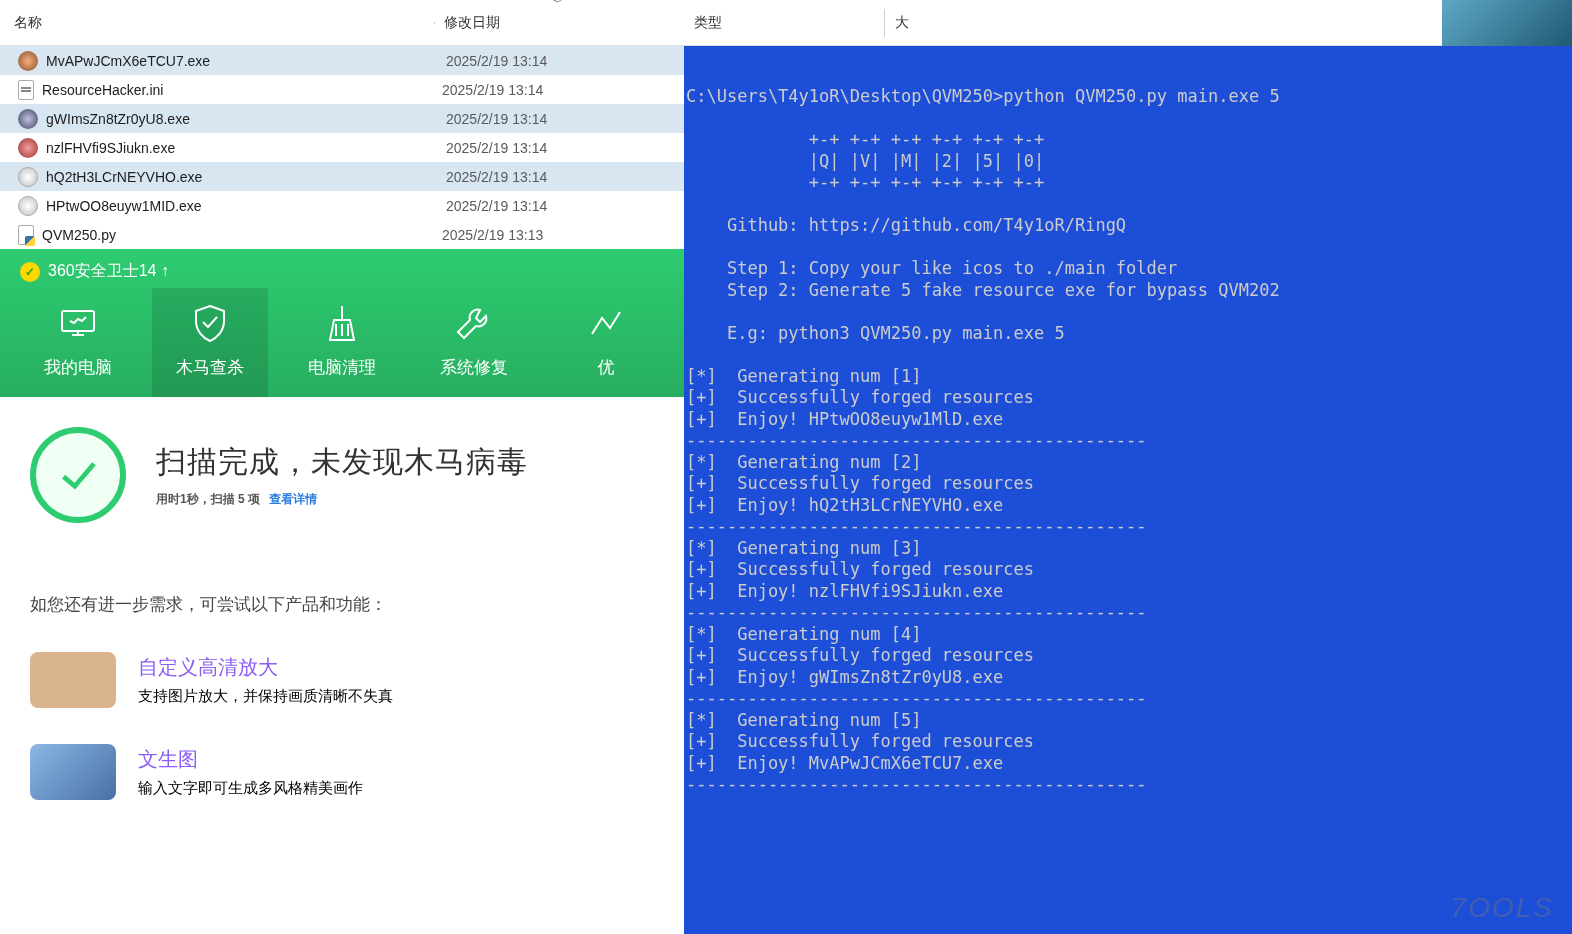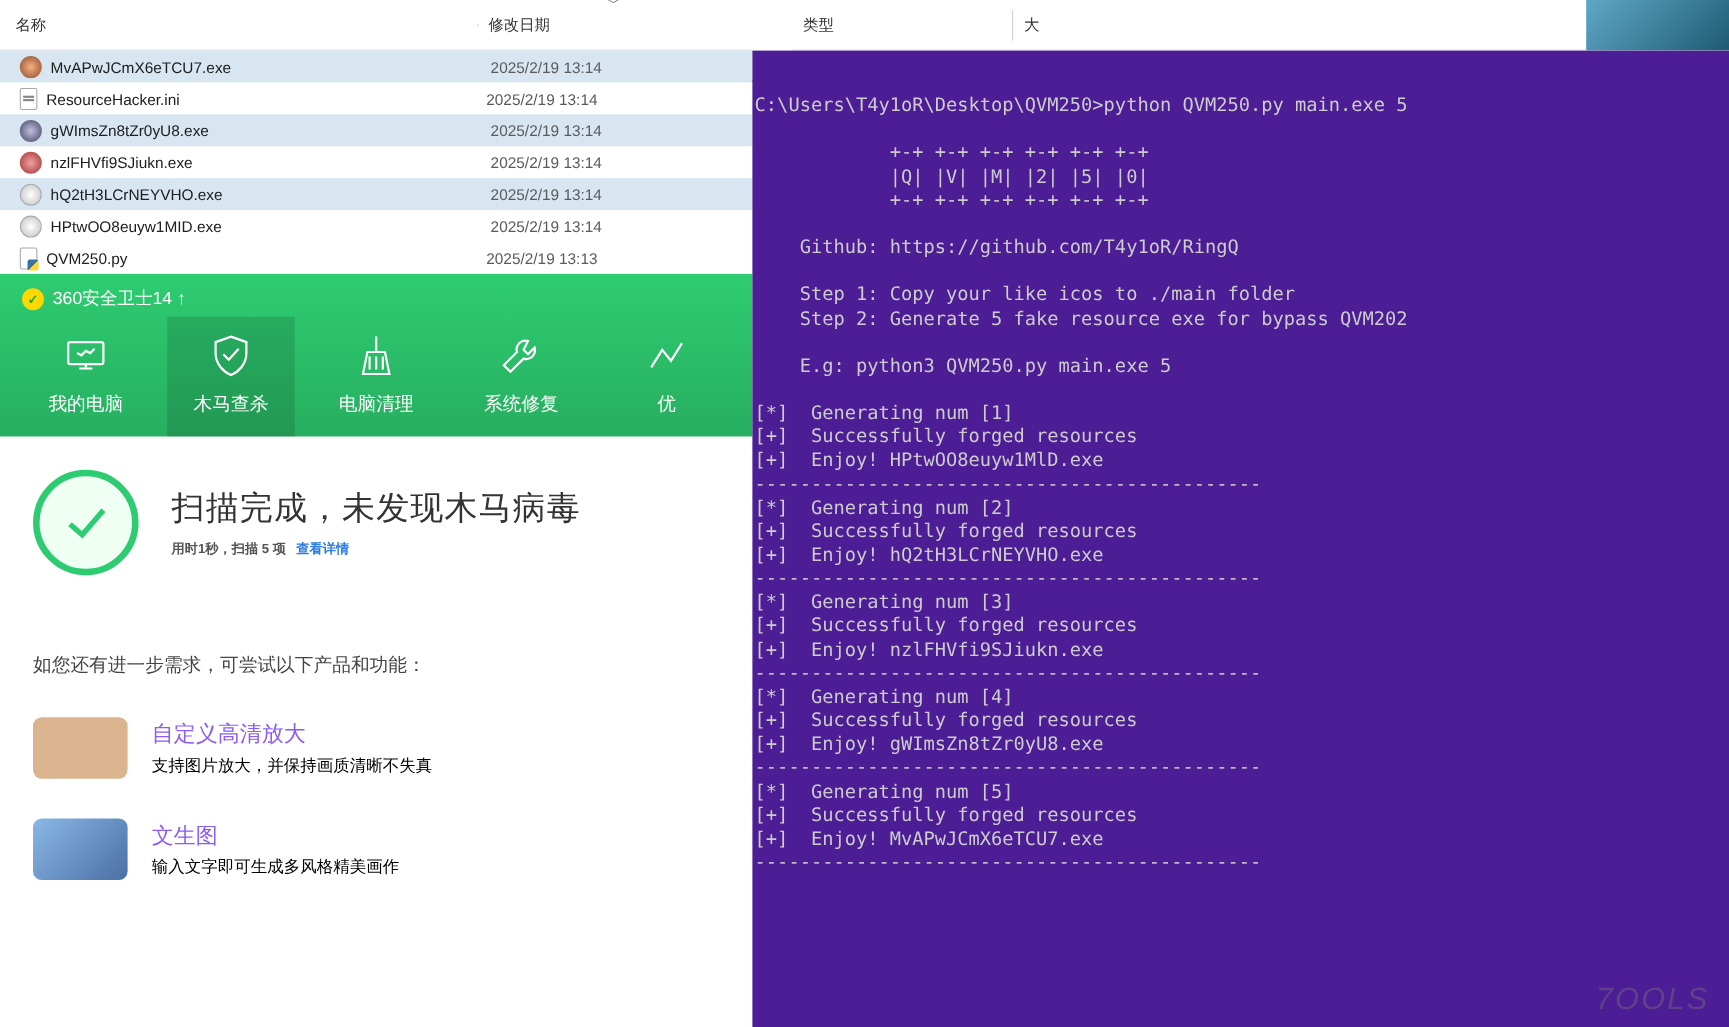--- a/index.html
+++ b/index.html
@@ -42,28 +42,28 @@
   .result-sub { font-size:12px; color:#555;font-weight:bold; }
   .result-sub a { color:#2a7de1; text-decoration:none; margin-left:6px; }
   .rec-header { margin-top:70px; font-size:17px; color:#444; }
   .rec-item { display:flex; gap:22px; margin-top:36px; align-items:center;}
   .rec-thumb { width:86px; height:56px; border-radius:8px; background:#d9b48f; }
   .rec-thumb.blue { background:linear-gradient(135deg,#8ab8e6,#4a6fa5); }
   .rec-title { font-size:20px; color:#8b5cf6; margin-bottom:6px;}
   .rec-desc { font-size:15px; color:#000000;}
 
   
-  .term-pane { position:absolute; left:684px; top:46px; right:0; bottom:0; background:#4c1d95; color:#ccc; font-family:"NSimSun","SimSun",Consolas,monospace; font-size:17px; line-height:21.5px;}
+  .term-pane { position:absolute; left:684px; top:46px; right:0; bottom:0; background:#1d4ed8; color:#ccc; font-family:"NSimSun","SimSun",Consolas,monospace; font-size:17px; line-height:21.5px;}
   .term-title { position:absolute; left:684px; right:0; top:46px; height:28px; background:#fff; color:#222; display:flex; align-items:center; padding-left:8px; font-size:15px; border-bottom:1px solid #555;}
   .term-title-icon { width:16px; height:14px; background:#222; margin-right:8px; border:1px solid #888; position:relative;}
   .term-title-icon::after{content:"C:\\"; color:#ccc; font-size:8px; position:absolute; left:1px; top:0;}
   .term-content { position:absolute; left:0; top:36px; right:0; bottom:0; padding:4px 2px; white-space:pre; overflow:hidden;}
 
   
-  .right-hdr { position:absolute; left:720px; top:0; right:0; height:46px; border-bottom:1px solid #e0e0e0; display:flex; align-items:center; background:#fff;}
+  .right-hdr { position:absolute; left:684px; top:0; right:0; height:46px; border-bottom:1px solid #e0e0e0; display:flex; align-items:center; background:#fff;}
   .right-hdr > div { color:#333; padding-left:10px; border-left:1px solid #d0d0d0; height:28px; display:flex; align-items:center;}
   .right-hdr .gap1{width:200px; border:none;}
   .right-hdr .gap2{width:200px;}
   .right-bg { position:absolute; right:0; top:0; width:130px; height:46px; background:linear-gradient(135deg,#5fa8c7,#1f5a73);}
   .chev { position:absolute; left:552px; top:-6px; font-size:12px; color:#555;}
 
   .watermark { position:absolute; right:18px; bottom:10px; color:rgba(120,120,120,0.4); font-size:28px; font-family:Arial; letter-spacing:2px; font-style:italic;}
 </style>
 </head>
 <body>

